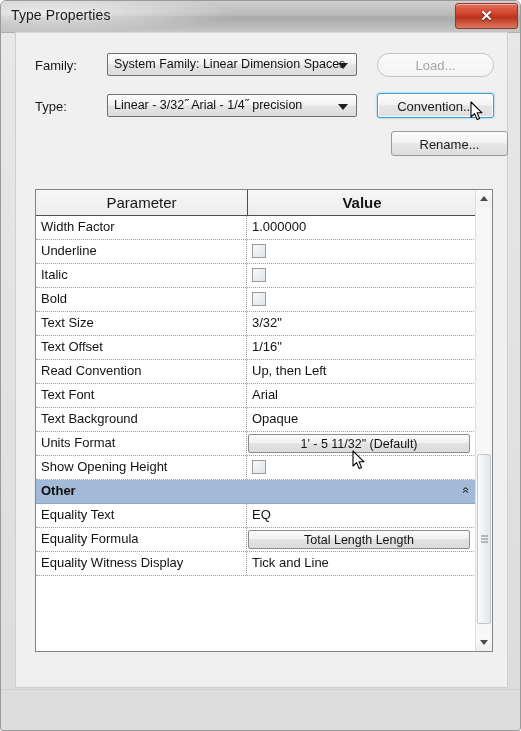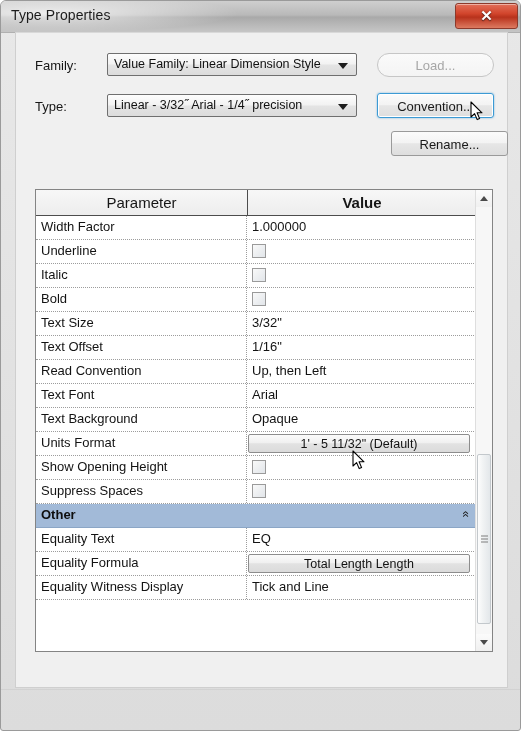--- a/index.html
+++ b/index.html
@@ -342,21 +342,21 @@
     <div id="title-text">Type Properties</div>
     <div id="close-btn">
       <div class="x">✕</div>
     </div>
   </div>
 
   <div id="panel">
 
     <div class="lbl" style="left:19px; top:25px;">Family:</div>
     <div class="combo" style="left:91px; top:20px; width:250px;">
-      <div class="ctext">Value Family: Linear Dimension Style</div>
+      <div class="ctext">System Family: Linear Dimension Spaces</div>
       <div class="arrow"></div>
     </div>
     <div class="btn disabled" style="left:361px; top:20px; width:117px; height:24px;">
       <div class="btxt">Load...</div>
     </div>
 
     <div class="lbl" style="left:19px; top:66px;">Type:</div>
     <div class="combo" style="left:91px; top:61px; width:250px;">
       <div class="ctext">Linear - 3/32˝ Arial - 1/4˝ precision</div>
       <div class="arrow"></div>
@@ -428,25 +428,20 @@
           <div class="row">
             <div class="pname">Units Format</div>
             <div class="vdiv"></div>
             <div class="inbtn">1' - 5 11/32" (Default)</div>
           </div>
           <div class="row">
             <div class="pname">Show Opening Height</div>
             <div class="vdiv"></div>
             <div class="cbox"></div>
           </div>
-          <div class="row">
-            <div class="pname">Suppress Spaces</div>
-            <div class="vdiv"></div>
-            <div class="cbox"></div>
-          </div>
           <div class="row section">
             <div class="sname">Other</div>
             <div class="chev" style="transform: rotate(90deg);">«</div>
           </div>
           <div class="row">
             <div class="pname">Equality Text</div>
             <div class="vdiv"></div>
             <div class="pval">EQ</div>
           </div>
           <div class="row">

